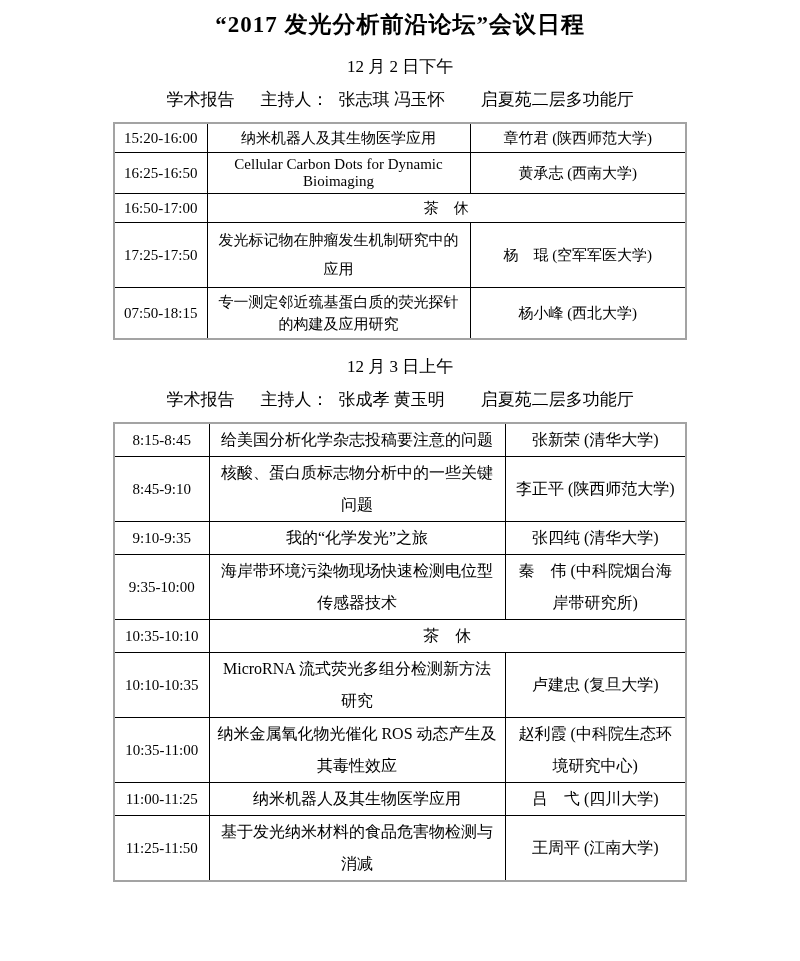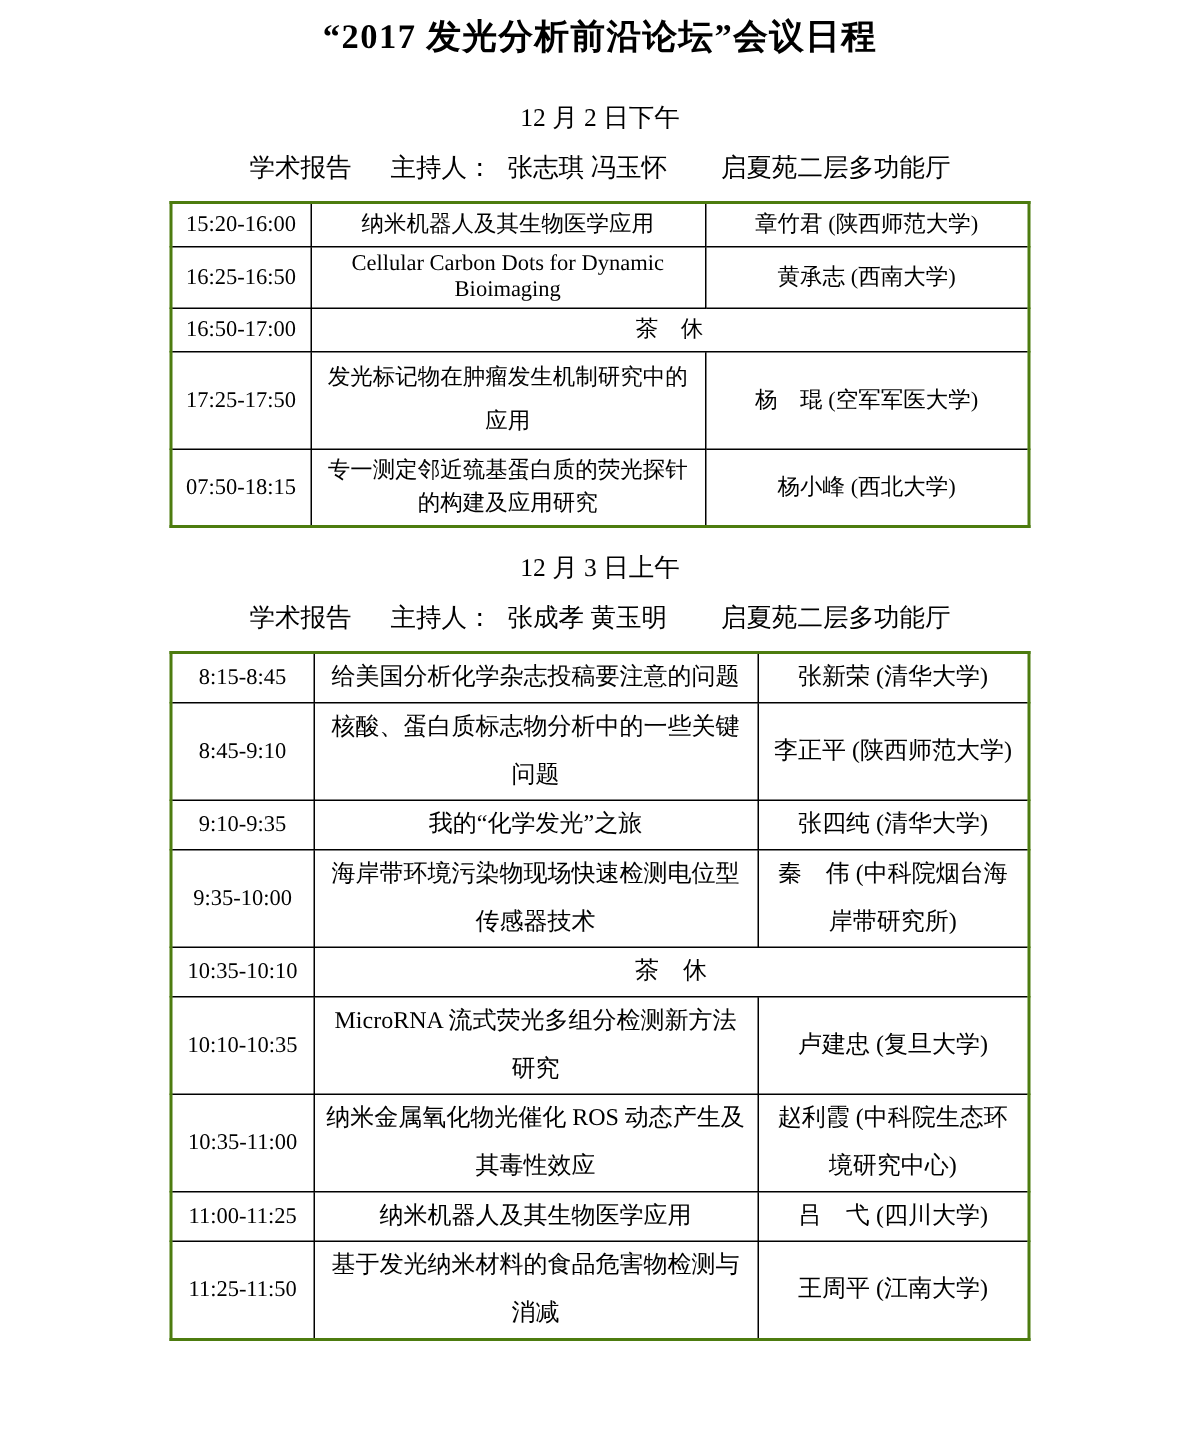--- a/index.html
+++ b/index.html
@@ -16,21 +16,21 @@
   .doc-title {
     margin: 0;
     text-align: center;
     font-size: 23px;
     line-height: 30px;
     font-weight: bold;
     letter-spacing: 1px;
   }
 
   .session-date {
-    margin-top: 28px;
+    margin-top: 16px;
     text-align: center;
     font-size: 17px;
     line-height: 21px;
   }
   .section-2 .session-date { margin-top: 14px; }
 
   .session-host {
     margin-top: 12px;
     text-align: center;
     font-size: 17px;
@@ -39,21 +39,21 @@
   }
   .session-host .gap-lg { margin-right: 26px; }
   .session-host .gap-sm { margin-right: 10px; text-align: center; }
   .session-host .gap-xl { margin-right: 36px; }
 
   table.schedule {
     border-collapse: collapse;
     table-layout: fixed;
     width: 572px;
     margin: 12px auto 16px auto;
-    border: 2px solid #4d7c0f;
+    border: 2px solid #a3a3a3;
   }
   table.schedule td {
     border: 1px solid #000;
     text-align: center;
     vertical-align: middle;
     font-size: 15px;
     padding: 3px 6px;
     word-break: break-word;
   }
 

